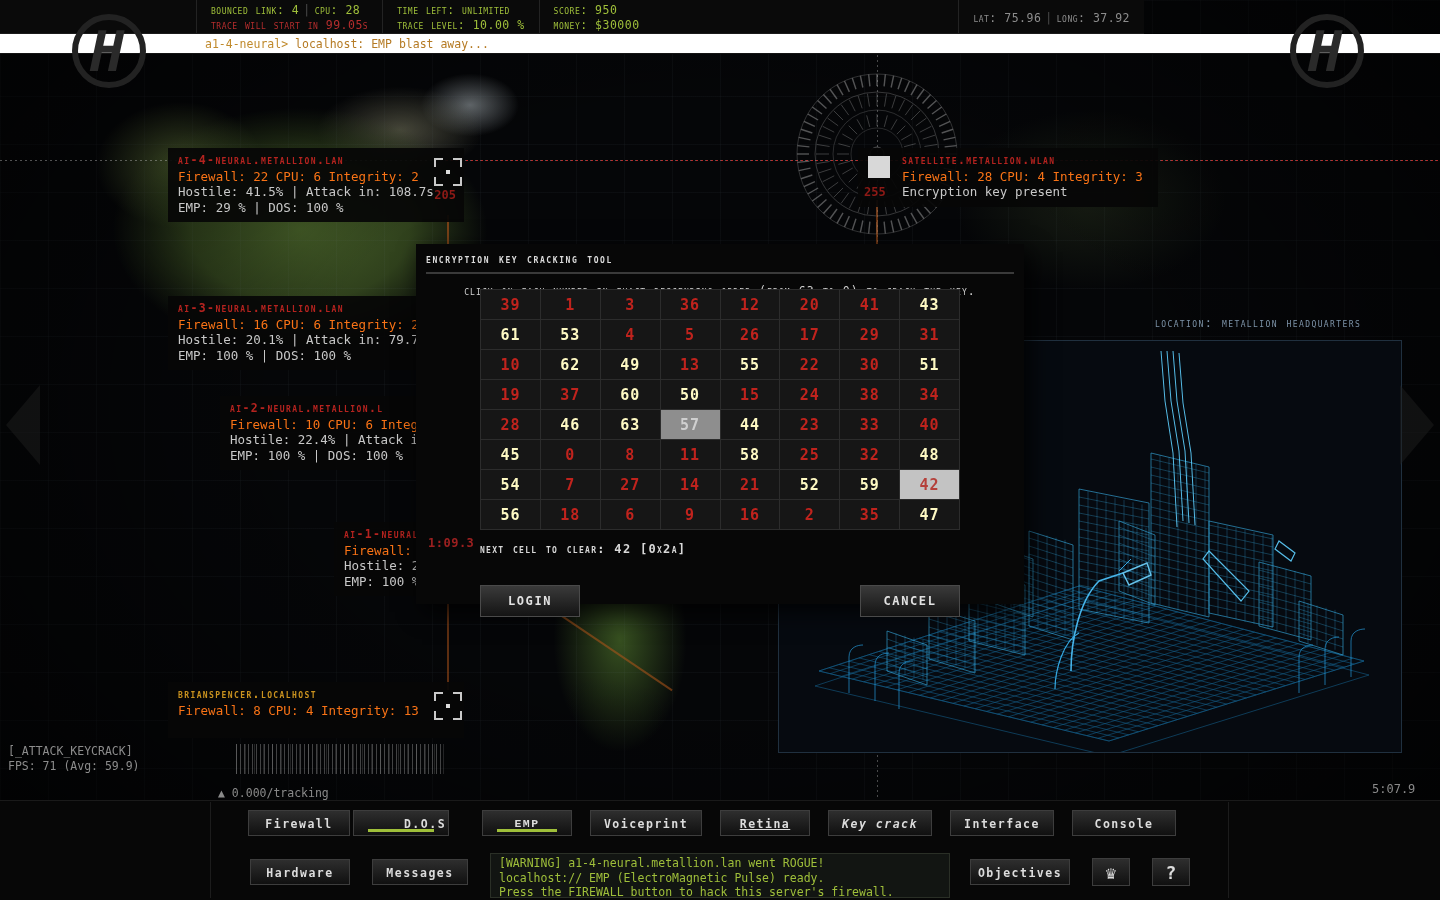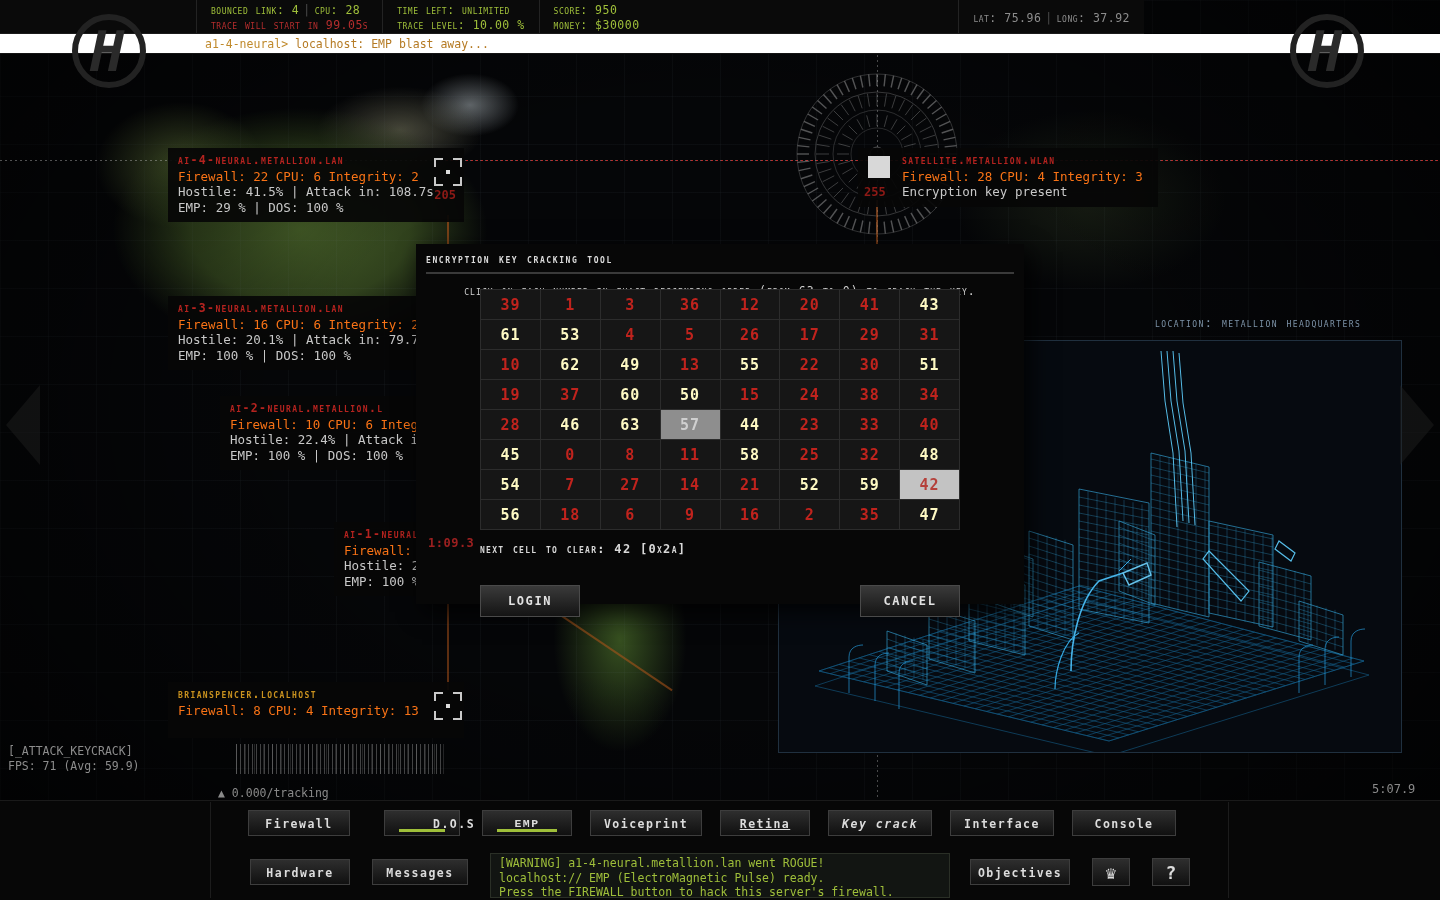--- a/index.html
+++ b/index.html
@@ -786,21 +786,21 @@
   <div class="circ"></div>
     <div class="hh">H</div>
 </div>
 <div class="logo" id="logoR">
   <div class="circ"></div>
     <div class="hh">H</div>
 </div>
 
 <div id="hudrow1">
     <div class="btn" style="left: 248px; top: 810px; width: 102px;">Firewall</div>
-    <div class="btn" style="left: 384px; top: 810px; width: 76px; padding-left: 48px;">D.O.S<span class="ul"></span></div>
+    <div class="btn" style="left: 353px; top: 810px; width: 96px; padding-left: 48px;">D.O.S<span class="ul"></span></div>
     <div class="btn" style="left: 482px; top: 810px; width: 90px; font-family: Liberation Mono, monospace;">EMP<span class="ul"></span></div>
     <div class="btn" style="left: 590px; top: 810px; width: 112px;">Voiceprint</div>
     <div class="btn" style="left: 720px; top: 810px; width: 90px; text-decoration: underline;">Retina</div>
     <div class="btn" style="left: 828px; top: 810px; width: 104px; font-style: italic;">Key crack</div>
     <div class="btn" style="left: 950px; top: 810px; width: 104px;">Interface</div>
     <div class="btn" style="left: 1072px; top: 810px; width: 104px;">Console</div>
   </div>
 <div id="hudrow2">
     <div class="btn" style="left: 250px; top: 859px; width: 100px;">Hardware</div>
     <div class="btn" style="left: 372px; top: 859px; width: 96px;">Messages</div>

